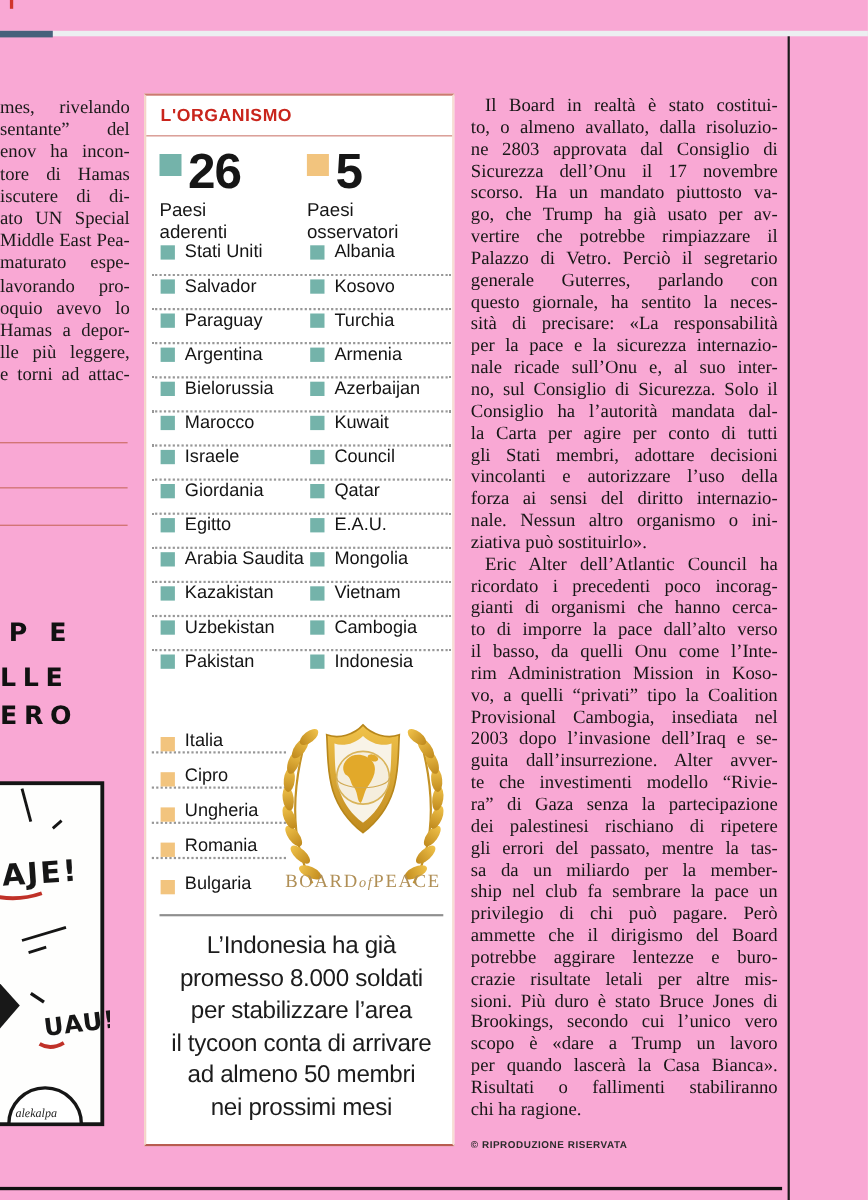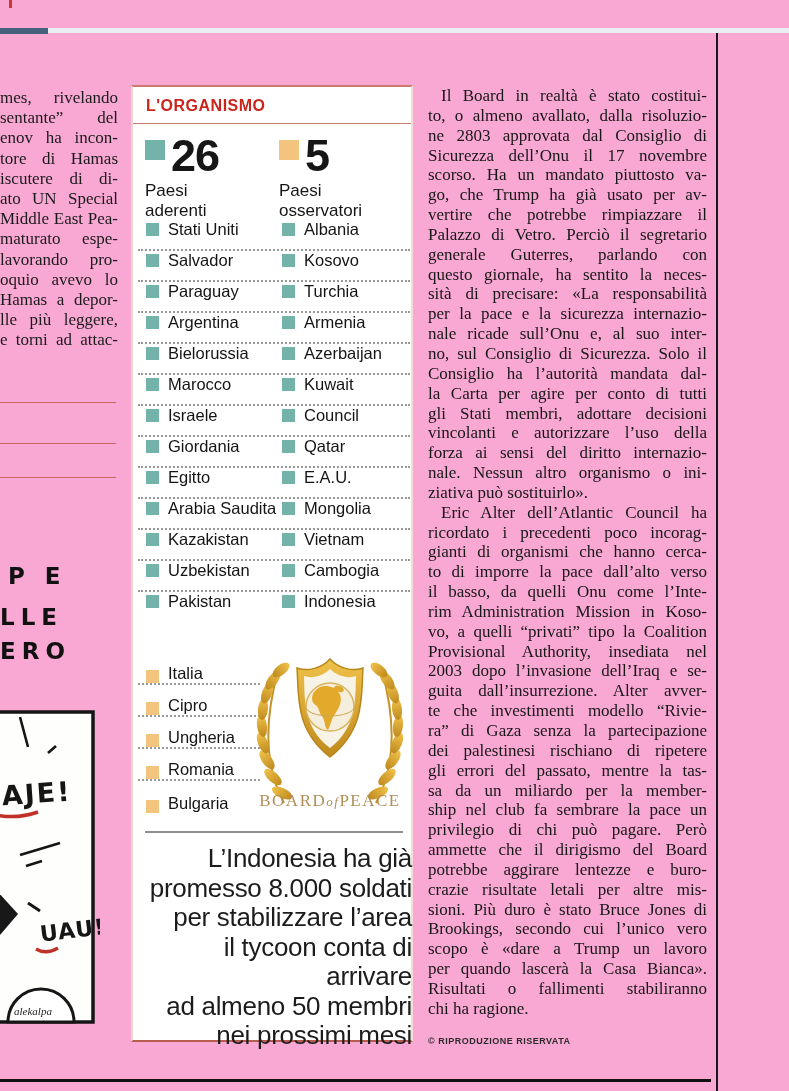--- a/index.html
+++ b/index.html
@@ -27,21 +27,21 @@
   .tbl{position:absolute;left:5px;top:133px;width:272px}
   .trow{display:flex;align-items:flex-start;height:31px;border-bottom:2px dotted #979797;box-sizing:border-box}
   .noline{border-bottom:none!important}
   .cell{display:flex;align-items:center;width:50%;padding-left:8px;box-sizing:border-box;font-size:16.5px;color:#141414;white-space:nowrap}
   .sq{width:13px;height:13px;margin-right:9px;flex:0 0 13px}
   .t{background:#74b3aa}.o{background:#f2c47e}
   .obs{position:absolute;left:5px;top:566px;width:122px}
   .orow{display:flex;align-items:flex-end;height:32px;border-bottom:2px dotted #979797;box-sizing:border-box;padding-left:8px;font-size:16.5px;color:#141414;white-space:nowrap}
   .emblem{position:absolute;left:115px;top:558px}
   .capsep{position:absolute;left:12px;top:744px;width:258px;height:1.5px;background:#8f8f8f}
-  .caption{position:absolute;left:3px;top:757px;width:276px;text-align:right;font-size:26px;line-height:29.5px;color:#1c1c1c;letter-spacing:-.3px}
+  .caption{position:absolute;left:3px;top:757px;width:276px;text-align:center;font-size:22px;line-height:29.5px;color:#1c1c1c;letter-spacing:-.3px}
   
   .article{position:absolute;left:428px;top:86px;width:279px;font-family:"Liberation Serif",serif;font-size:17px;line-height:19.85px;color:#171717}
   .al{text-align:justify;text-align-last:justify;white-space:nowrap;overflow:hidden}
   .ind{text-indent:13px}
   .last{text-align-last:left}
   .copyright{position:absolute;left:428px;top:1036px;font-size:9px;font-weight:bold;letter-spacing:.5px;color:#2b2b2b}
   .cartoon{position:absolute;left:0;top:703px}
 </style>
 </head>
 <body>
@@ -331,21 +331,21 @@
     <div class="al">forza ai sensi del diritto internazio-</div>
     <div class="al">nale. Nessun altro organismo o ini-</div>
     <div class="al last">ziativa può sostituirlo».</div>
     <div class="al ind">Eric Alter dell’Atlantic Council ha</div>
     <div class="al">ricordato i precedenti poco incorag-</div>
     <div class="al">gianti di organismi che hanno cerca-</div>
     <div class="al">to di imporre la pace dall’alto verso</div>
     <div class="al">il basso, da quelli Onu come l’Inte-</div>
     <div class="al">rim Administration Mission in Koso-</div>
     <div class="al">vo, a quelli “privati” tipo la Coalition</div>
-    <div class="al">Provisional Authority, insediata nel</div>
+    <div class="al">Provisional Cambogia, insediata nel</div>
     <div class="al">2003 dopo l’invasione dell’Iraq e se-</div>
     <div class="al">guita dall’insurrezione. Alter avver-</div>
     <div class="al">te che investimenti modello “Rivie-</div>
     <div class="al">ra” di Gaza senza la partecipazione</div>
     <div class="al">dei palestinesi rischiano di ripetere</div>
     <div class="al">gli errori del passato, mentre la tas-</div>
     <div class="al">sa da un miliardo per la member-</div>
     <div class="al">ship nel club fa sembrare la pace un</div>
     <div class="al">privilegio di chi può pagare. Però</div>
     <div class="al">ammette che il dirigismo del Board</div>

